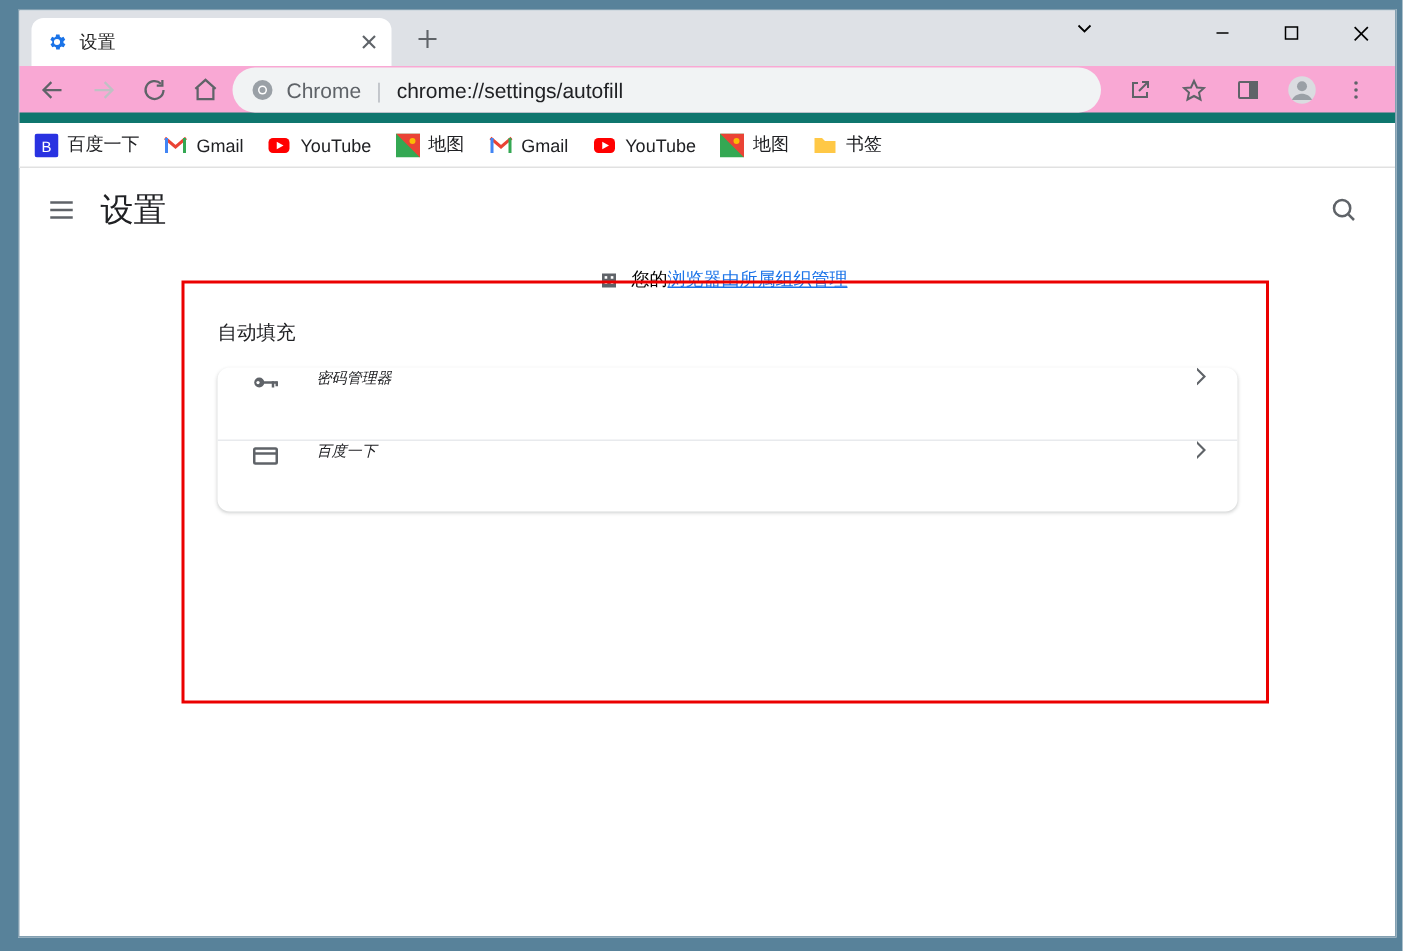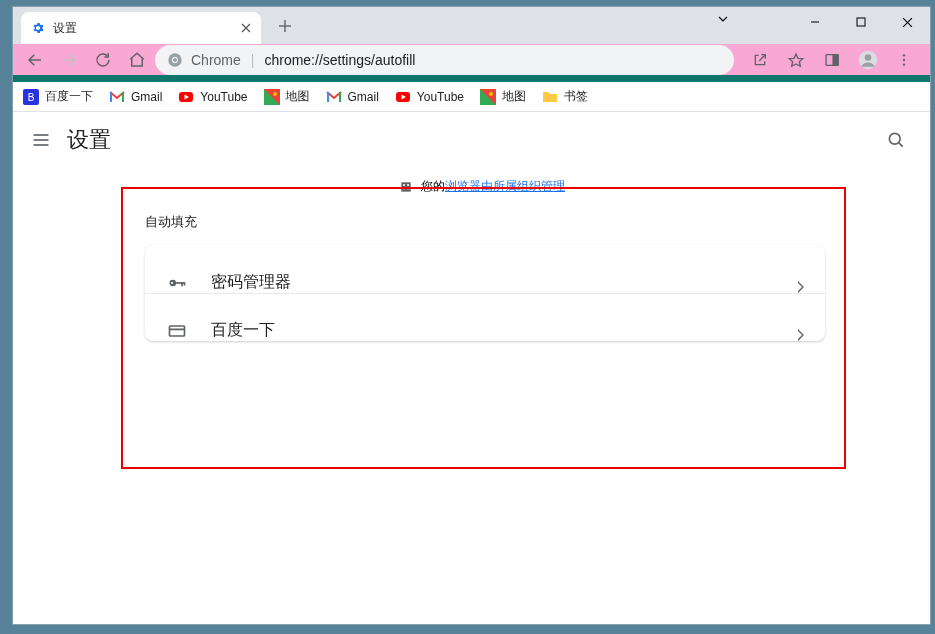--- a/index.html
+++ b/index.html
@@ -163,26 +163,27 @@
 
   .card {
     width:680px;
     background:#fff;
     border-radius:8px;
     box-shadow:0 1px 2px rgba(60,64,67,.15), 0 1px 3px rgba(60,64,67,.1);
     overflow:hidden;
   }
   .row-item {
     display:flex;
-    align-items:flex-end;
+    align-items:flex-start;
     height:48px;
     padding:0 20px;
     cursor:pointer;
     color:#202124;
-    font-size:16px;
+    font-size:10px;
+    font-style:italic;
   }
   .row-item + .row-item { border-top:1px solid #e8eaed; }
   .row-item .lead-ico {
     width:24px; margin-right:22px;
     color:#5f6368;
     display:flex; align-items:center; justify-content:center;
   }
   .row-item .chev {
     margin-left:auto;
     color:#5f6368;

